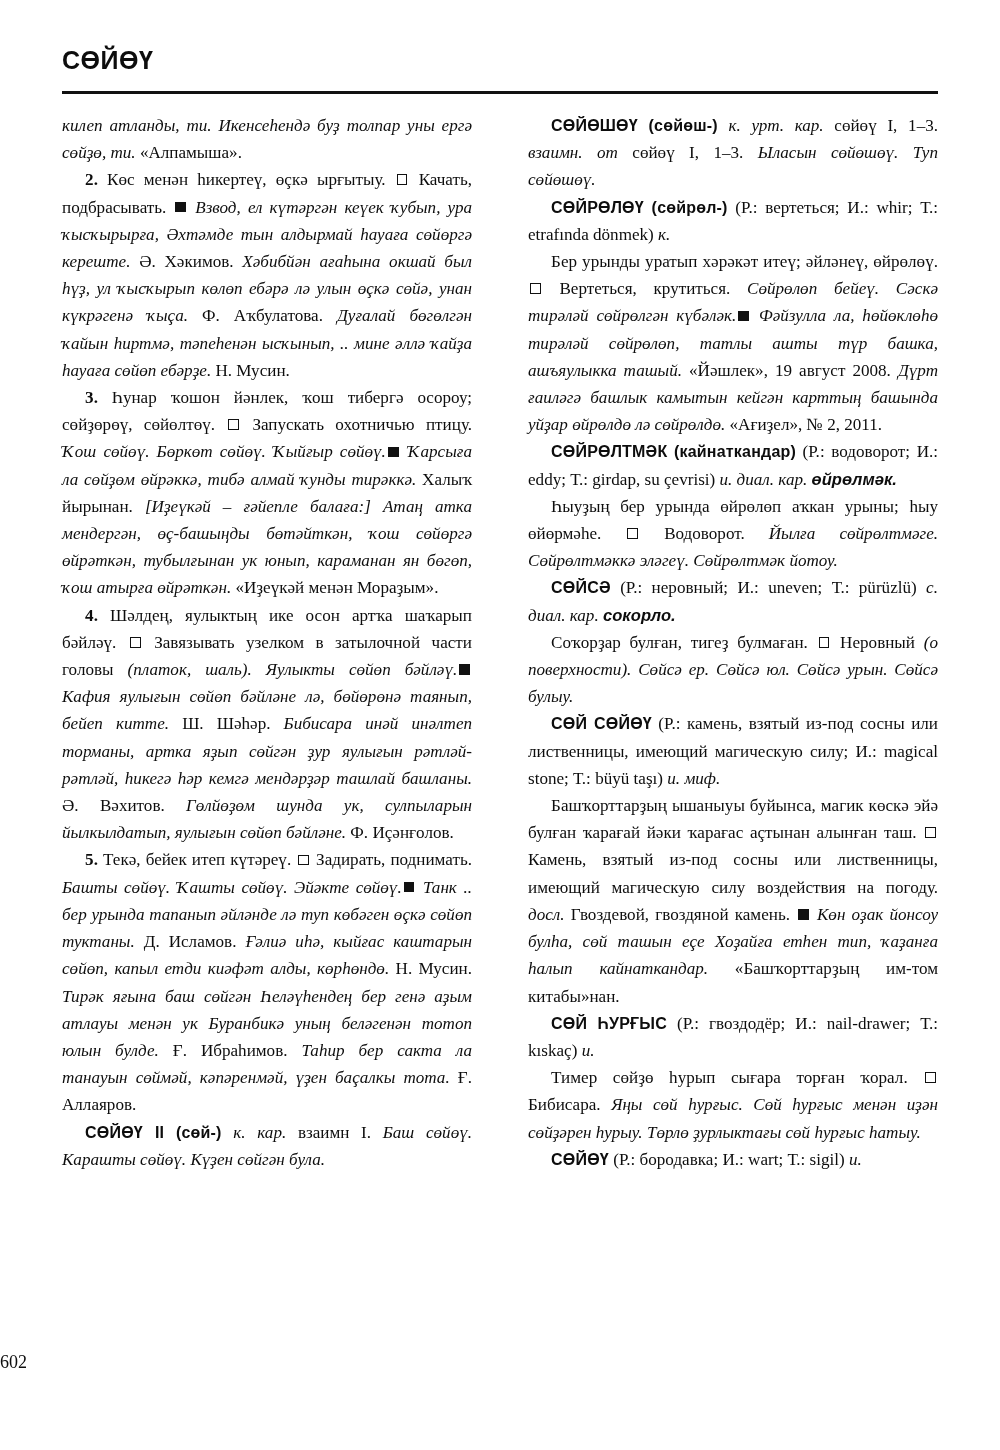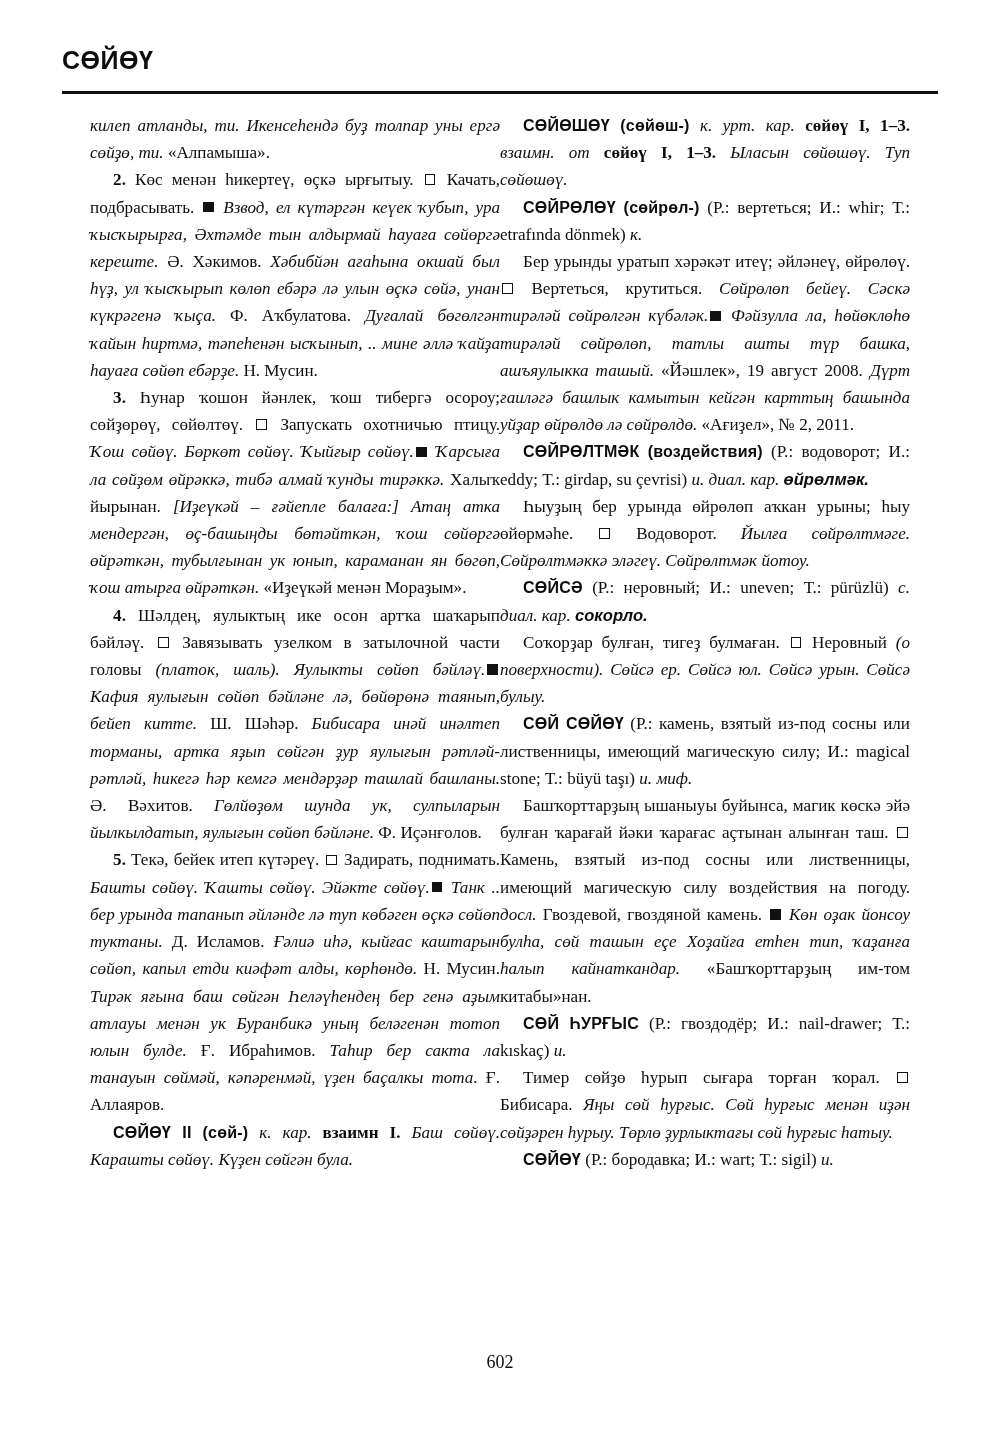--- a/index.html
+++ b/index.html
@@ -41,39 +41,39 @@
     height: 3px;
     background: #111111;
   }
   .columns {
     position: absolute;
     left: 62px;
     top: 112px;
     width: 876px;
     height: 1220px;
     display: flex;
-    justify-content: center;
+    justify-content: space-between;
   }
   .col {
     width: 410px;
     font-size: 17.1px;
     line-height: 27.2px;
     text-align: justify;
     text-justify: inter-word;
     hyphens: manual;
   }
   .col p {
     margin: 0;
     text-indent: 1.35em;
   }
   .col p.noindent {
     text-indent: 0;
   }
   .it { font-style: italic; }
-  .bd { font-weight: bold; margin-top: 31px; }
+  .bd { font-weight: normal; margin-top: 31px; }
   .hw {
     font-weight: bold;
     font-family: "Liberation Sans", "DejaVu Sans", sans-serif;
     font-size: 16px;
     letter-spacing: 0.2px;
   }
   .sub {
     font-weight: bold;
     font-family: "Liberation Sans", "DejaVu Sans", sans-serif;
     font-size: 16.6px;
@@ -87,21 +87,21 @@
     vertical-align: 0.02em;
     margin: 0 0.12em;
   }
   .sq-open { border: 1.6px solid #111; box-sizing: border-box; }
   .sq-fill { background: #111; }
   .folio {
     position: absolute;
     left: 0;
     top: 1352px;
     width: 1000px;
-    text-align: center;
+    text-align: left;
     font-size: 18px;
   }
 </style>
 </head>
 <body>
 
 <div class="page">
 
   <div class="running-head">СӨЙӨҮ</div>
   <div class="head-rule"></div>
@@ -124,21 +124,21 @@
 
     </div>
 
     <div class="col">
 
       <p><span class="hw">СӨЙӨШӨҮ</span> <span class="hw">(сөйөш-)</span><span class="it"> к. урт. кар. </span><span class="bd">сөйөү I, 1–3.</span><span class="it"> взаимн. от </span><span class="bd">сөйөү I, 1–3.</span><span class="it"> Ыласын сөйөшөү. Туп сөйөшөү.</span></p>
 
       <p><span class="hw">СӨЙРӨЛӨҮ</span> <span class="hw">(сөйрөл-)</span> <span>(Р.: вертеться; И.: whir; Т.: etrafında dönmek)</span> <span class="it">к.</span></p>
       <p><span>Бер урынды уратып хәрәкәт итеү; әйләнеү, өйрөлөү. </span><span class="sq-open"></span><span> Вертеться, крутиться. </span><span class="it">Сөйрөлөп бейеү. Сәскә тирәләй сөйрөлгән күбәләк.</span><span class="sq-fill"></span><span class="it"> Фәйзулла ла, һөйөклөһө тирәләй сөйрөлөп, татлы ашты түр башка, ашъяулыкка ташый.</span><span> «Йәшлек», 19 август 2008. </span><span class="it">Дүрт ғаиләгә башлык камытын кейгән карттың башында уйҙар өйрөлдө лә сөйрөлдө.</span><span> «Ағиҙел», № 2, 2011.</span></p>
 
-      <p><span class="hw">СӨЙРӨЛТМӘК</span> <span class="hw">(воздействия)</span> <span>(Р.: водоворот; И.: eddy; Т.: girdap, su çevrisi)</span> <span class="it">и. диал. кар.</span> <span class="sub">өйрөлмәк.</span></p>
+      <p><span class="hw">СӨЙРӨЛТМӘК</span> <span class="hw">(кайнаткандар)</span> <span>(Р.: водоворот; И.: eddy; Т.: girdap, su çevrisi)</span> <span class="it">и. диал. кар.</span> <span class="sub">өйрөлмәк.</span></p>
       <p><span>Һыуҙың бер урында өйрөлөп аҡкан урыны; һыу өйөрмәһе. </span><span class="sq-open"></span><span> Водоворот. </span><span class="it">Йылға сөйрөлтмәге. Сөйрөлтмәккә эләгеү. Сөйрөлтмәк йотоу.</span></p>
 
       <p><span class="hw">СӨЙСӘ</span> <span>(Р.: неровный; И.: uneven; Т.: pürüzlü)</span> <span class="it">с. диал. кар.</span> <span class="sub">сокорло.</span></p>
       <p><span>Соҡорҙар булған, тигеҙ булмаған. </span><span class="sq-open"></span><span> Неровный </span><span class="it">(о поверхности). Сөйсә ер. Сөйсә юл. Сөйсә урын. Сөйсә булыу.</span></p>
 
       <p><span class="hw">СӨЙ СӨЙӨҮ</span> <span>(Р.: камень, взятый из-под сосны или лиственницы, имеющий магическую силу; И.: magical stone; Т.: büyü taşı)</span> <span class="it">и. миф.</span></p>
       <p><span>Башҡорттарҙың ышаныуы буйынса, магик көскә эйә булған ҡарағай йәки ҡарағас аçтынан алынған таш. </span><span class="sq-open"></span><span> Камень, взятый из-под сосны или лиственницы, имеющий магическую силу воздействия на погоду. </span><span class="it">досл.</span><span> Гвоздевой, гвоздяной камень. </span><span class="sq-fill"></span><span class="it"> Көн оҙак йонсоу булһа, сөй ташын еçе Хоҙайға етһен тип, ҡаҙанға һалып кайнаткандар.</span><span> «Башҡорттарҙың им-том китабы»нан.</span></p>
 
       <p><span class="hw">СӨЙ ҺУРҒЫС</span> <span>(Р.: гвоздодёр; И.: nail-drawer; Т.: kıskaç)</span> <span class="it">и.</span></p>
       <p><span>Тимер сөйҙө һурып сығара торған ҡорал. </span><span class="sq-open"></span><span> Бибисара. </span><span class="it">Яңы сөй һурғыс. Сөй һурғыс менән иҙән сөйҙәрен һурыу. Төрлө ҙурлыктағы сөй һурғыс һатыу.</span></p>

